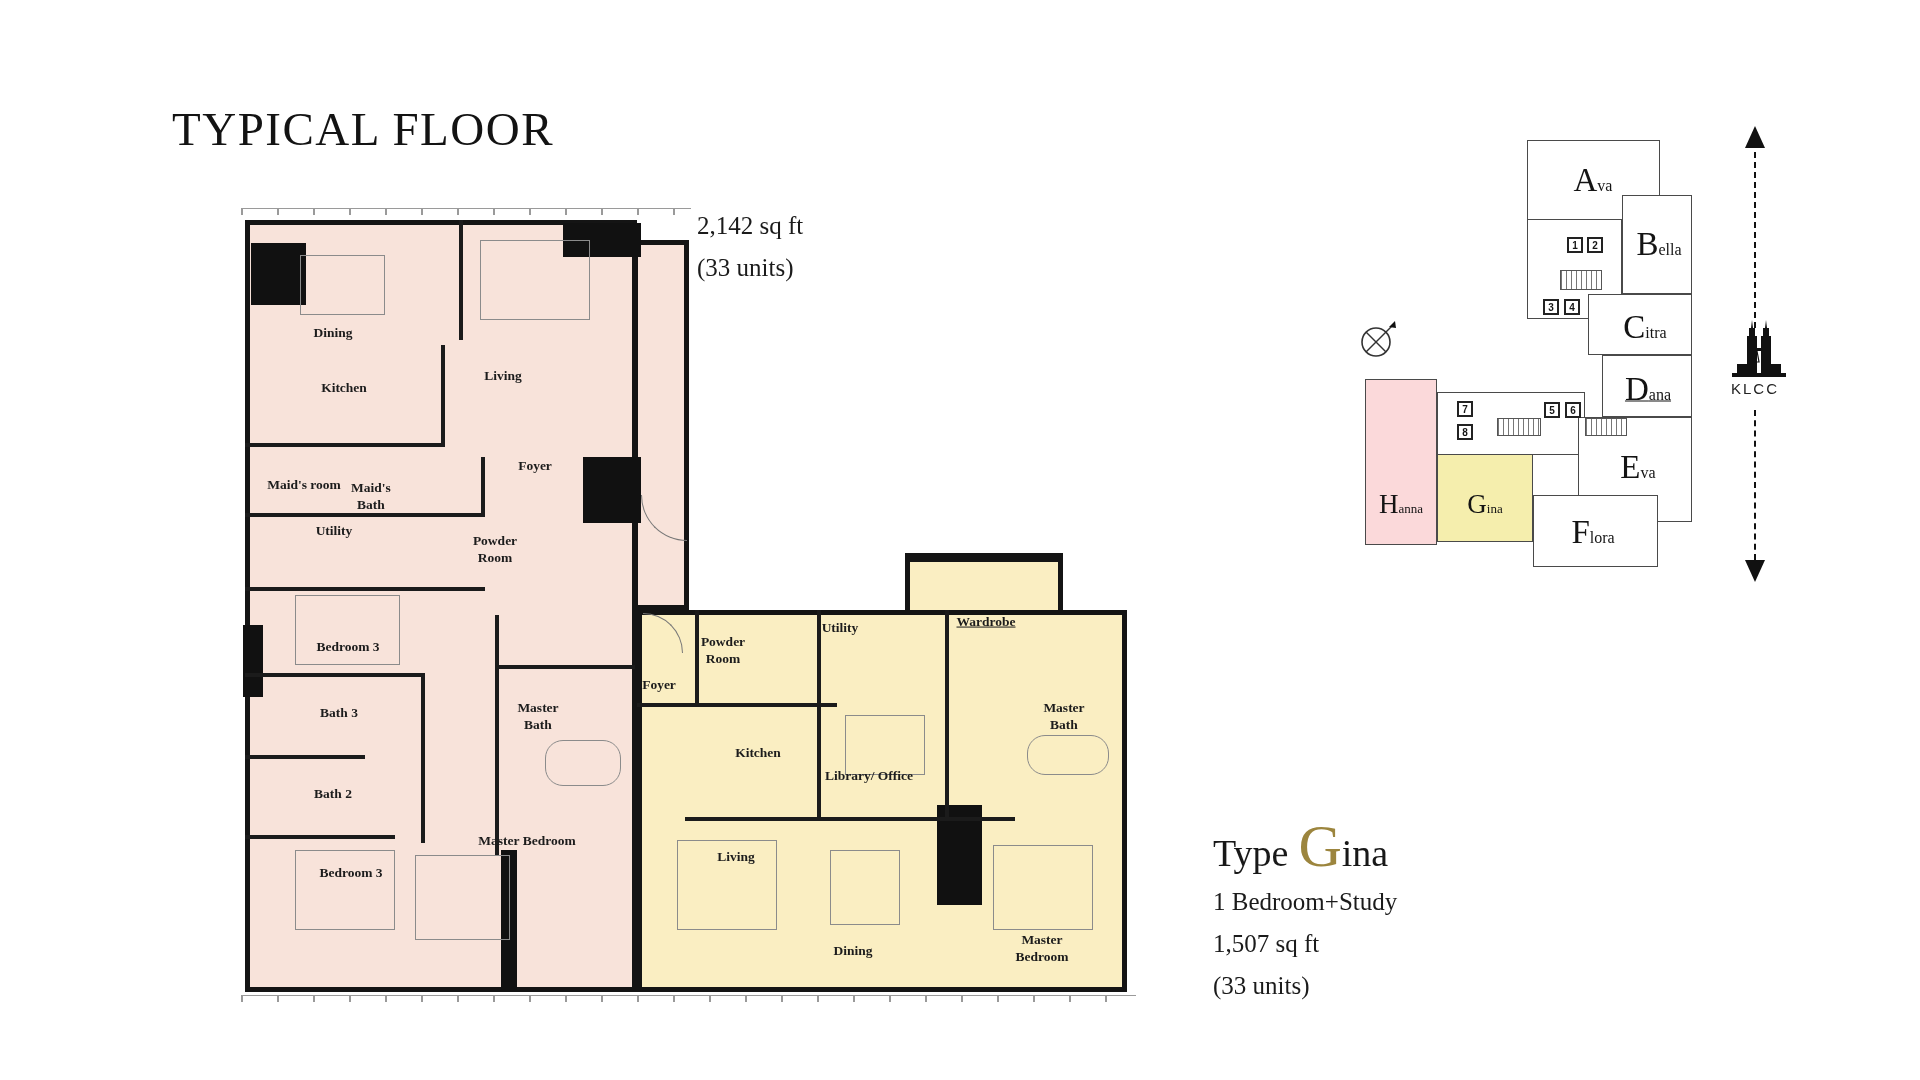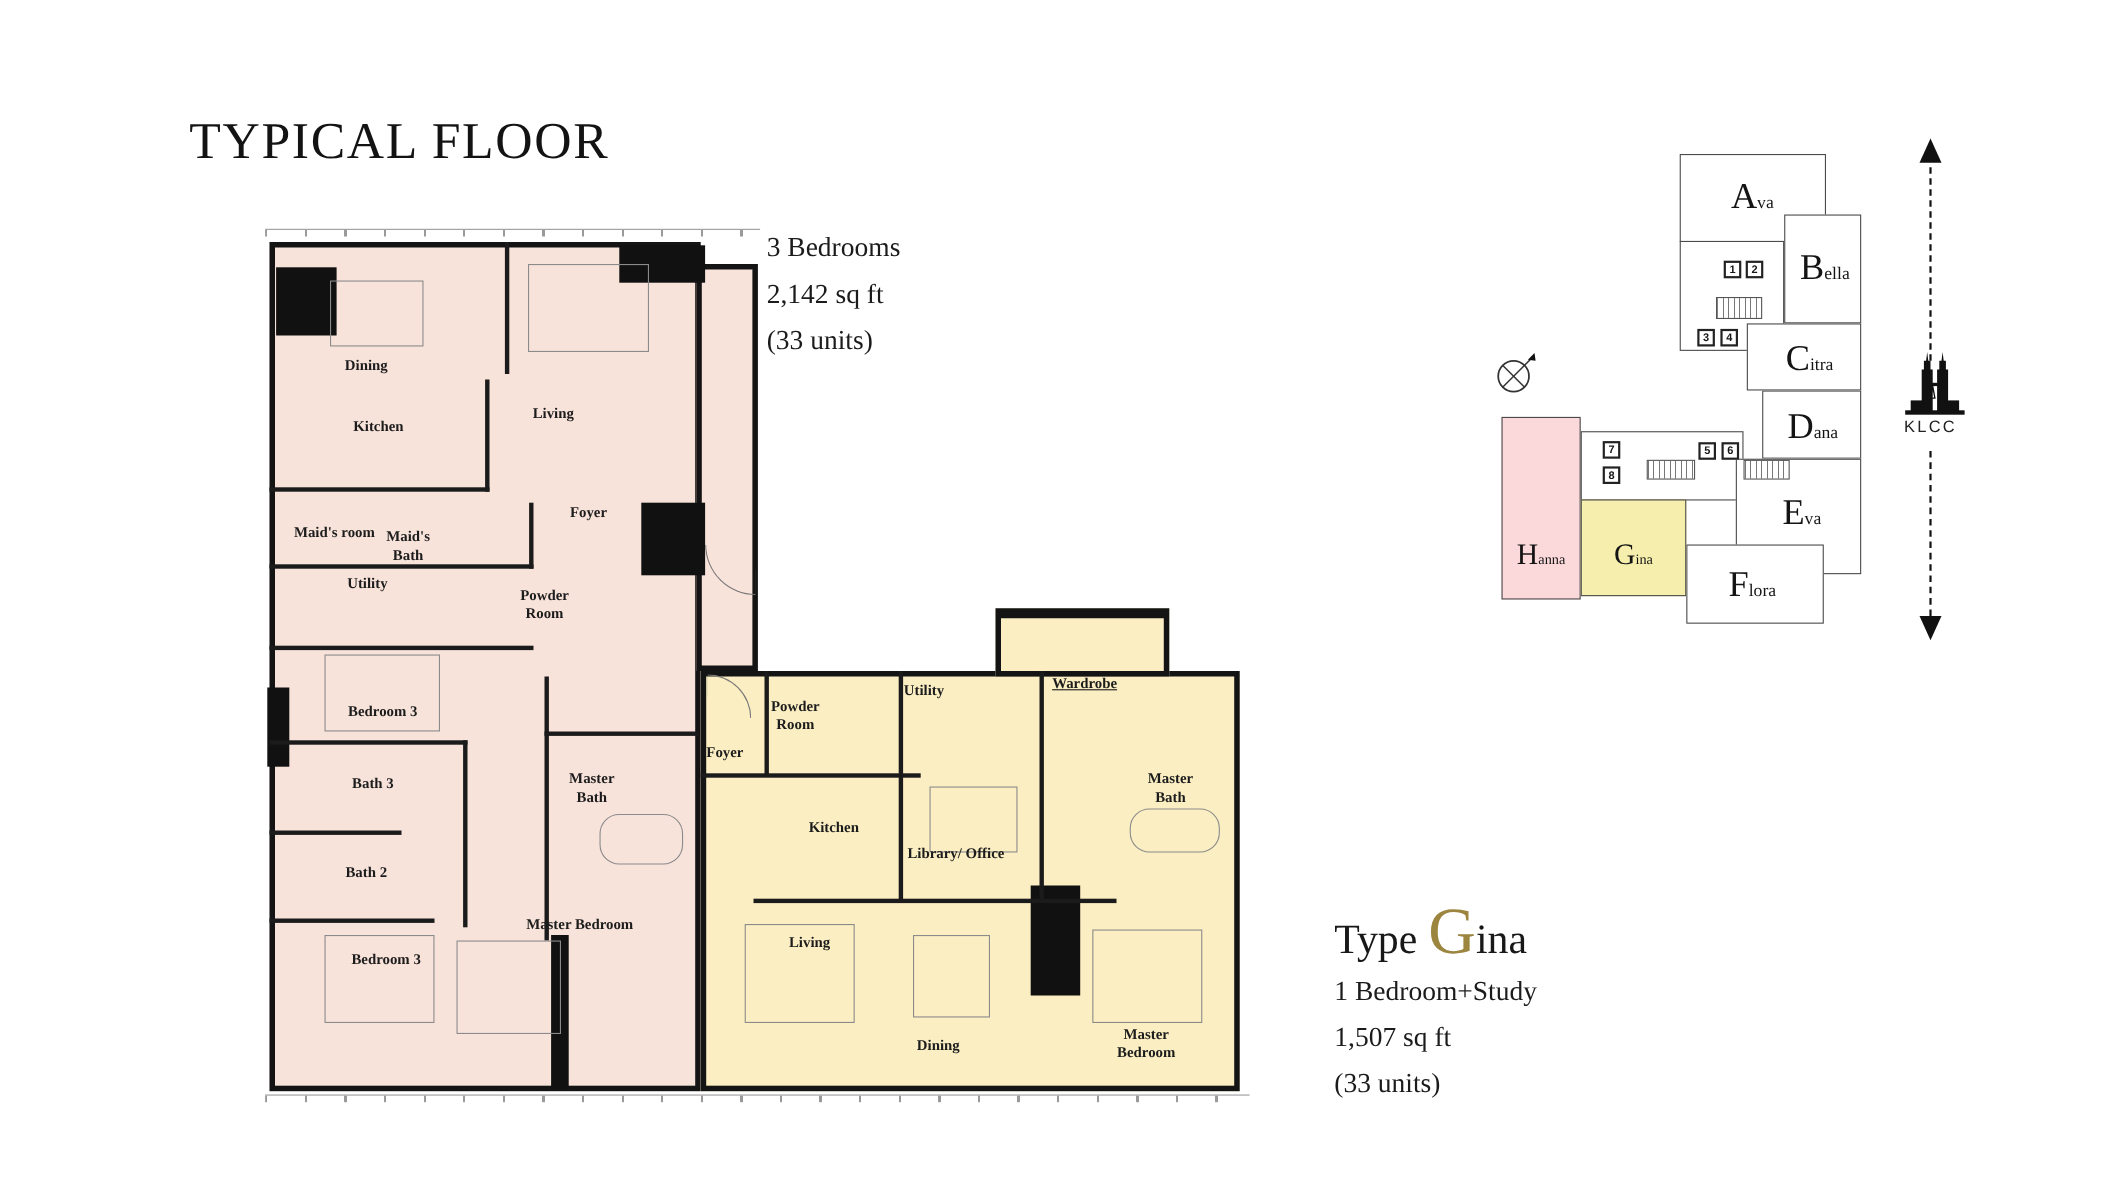--- a/index.html
+++ b/index.html
@@ -70,21 +70,20 @@
                 letter-spacing:2px; color:#222; }
 </style>
 </head>
 <body>
 
 <div id="header">
   <div id="page-title">TYPICAL FLOOR</div>
 </div>
 
 <div id="type-hanna" class="type-block">
-  <div class="type-spec">3 Bedrooms</div>
   <div class="type-spec">2,142 sq ft</div>
   <div class="type-spec">(33 units)</div>
 </div>
 
 <div id="type-gina" class="type-block">
   <div class="type-line">
     <span>Type</span><span class="type-initial">G</span><span>ina</span>
   </div>
   <div class="type-spec">1 Bedroom+Study</div>
   <div class="type-spec">1,507 sq ft</div>
@@ -176,21 +175,21 @@
 <div id="keyplan">
     <div class="kp-block" style="left: 182px; top: 107px; width: 95px; height: 100px;"></div>
     <div class="kp-block" style="left: 92px; top: 280px; width: 148px; height: 63px;"></div>
     <div class="kp-block" style="left: 182px; top: 28px; width: 133px; height: 80px; background: rgb(255, 255, 255);"></div>
     <div class="kp-label" style="left: 248px; top: 68px;"><span class="big">A</span><span class="small">va</span></div>
     <div class="kp-block" style="left: 277px; top: 83px; width: 70px; height: 99px; background: rgb(255, 255, 255);"></div>
     <div class="kp-label" style="left: 314px; top: 132px;"><span class="big">B</span><span class="small">ella</span></div>
     <div class="kp-block" style="left: 243px; top: 182px; width: 104px; height: 61px; background: rgb(255, 255, 255);"></div>
     <div class="kp-label" style="left: 300px; top: 215px;"><span class="big">C</span><span class="small">itra</span></div>
     <div class="kp-block" style="left: 257px; top: 243px; width: 90px; height: 62px; background: rgb(255, 255, 255);"></div>
-    <div class="kp-label" style="left: 303px; top: 277px;"><span class="big">D</span><span class="small">ana</span></div>
+    <div class="kp-label" style="left: 303px; top: 277px; text-decoration: underline;"><span class="big">D</span><span class="small">ana</span></div>
     <div class="kp-block" style="left: 233px; top: 305px; width: 114px; height: 105px; background: rgb(255, 255, 255);"></div>
     <div class="kp-label" style="left: 293px; top: 355px;"><span class="big">E</span><span class="small">va</span></div>
     <div class="kp-block" style="left: 188px; top: 383px; width: 125px; height: 72px; background: rgb(255, 255, 255);"></div>
     <div class="kp-label" style="left: 248px; top: 420px;"><span class="big">F</span><span class="small">lora</span></div>
     <div class="kp-block" style="left: 20px; top: 267px; width: 72px; height: 166px; background: rgb(251, 217, 218);"></div>
     <div class="kp-label mini" style="left: 56px; top: 392px;"><span class="big">H</span><span class="small">anna</span></div>
     <div class="kp-block" style="left: 92px; top: 342px; width: 96px; height: 88px; background: rgb(245, 238, 173);"></div>
     <div class="kp-label mini" style="left: 140px; top: 392px;"><span class="big">G</span><span class="small">ina</span></div>
     <div class="hatch" style="left: 215px; top: 158px; width: 42px; height: 20px;"></div>
     <div class="hatch" style="left: 152px; top: 306px; width: 44px; height: 18px;"></div>

